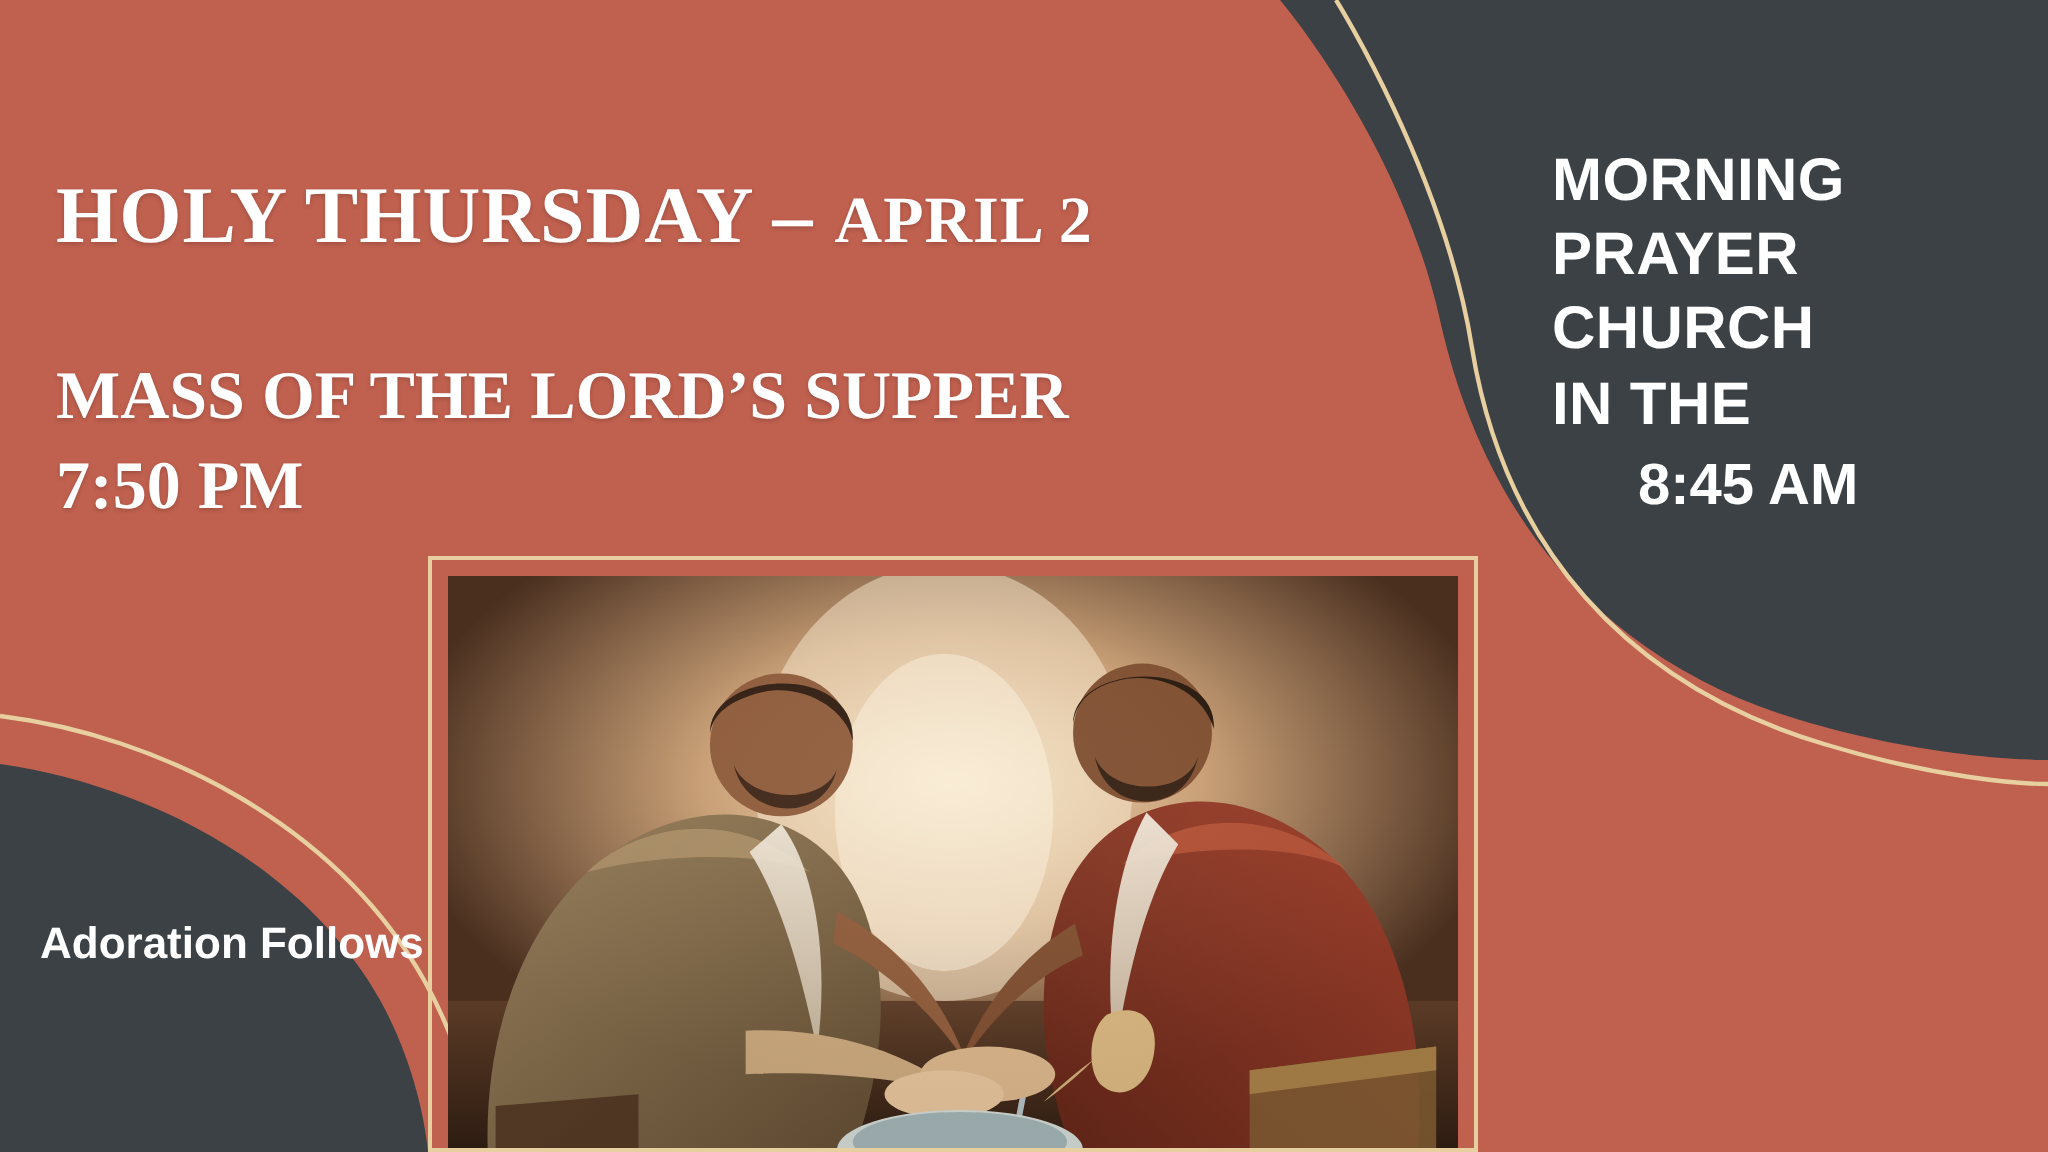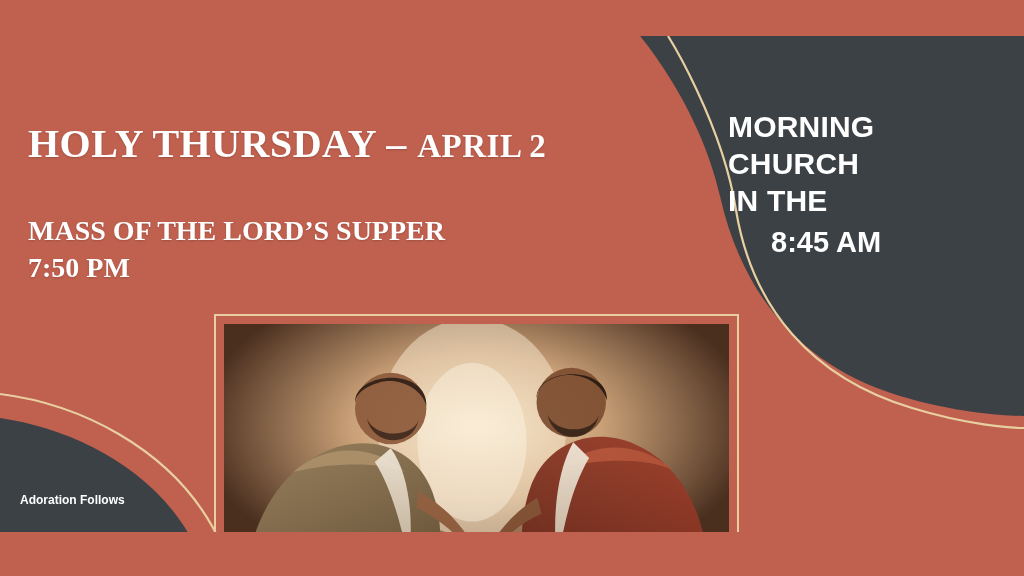--- a/index.html
+++ b/index.html
@@ -3,21 +3,21 @@
 <meta charset="utf-8">
 <style>
   html,body{margin:0;padding:0;}
   body{
     width:1024px;height:576px;
     background:#c0604f;
     font-family:"Liberation Sans", sans-serif;
     overflow:hidden;
     position:relative;
   }
-  #stage{position:absolute;inset:0;width:1024px;height:496px;overflow:hidden;margin-top:36px;}
+  #stage{position:absolute;inset:0;width:1024px;height:576px;overflow:hidden;}
 
   
   .bg-svg{position:absolute;inset:0;width:1024px;height:576px;}
 
   
   .left-block{
     position:absolute;
     left:28px;top:86px;
     width:620px;
     color:#ffffff;
@@ -28,42 +28,42 @@
     font-size:40px;
     letter-spacing:0.5px;
     line-height:1.12;
     margin:0 0 46px 0;
     text-shadow:0 1px 2px rgba(0,0,0,0.18);
   }
   .headline .small{font-size:33px;}
   .subline{
     font-family:"Liberation Serif", serif;
     font-weight:bold;
-    font-size:28px;
+    font-size:34px;
     line-height:1.32;
     margin:0;
     text-shadow:0 1px 2px rgba(0,0,0,0.18);
   }
 
   
   .note{
     position:absolute;
     left:20px;top:455px;
     width:260px;
     color:#ffffff;
-    font-size:12px;
+    font-size:22px;
     font-weight:bold;
     line-height:1.55;
   }
   .note div{white-space:nowrap;}
 
   
   .right-block{
     position:absolute;
-    left:728px;top:72px;
+    left:776px;top:72px;
     width:240px;
     color:#ffffff;
   }
   .right-title{
     font-size:30px;
     font-weight:bold;
     line-height:1.24;
     letter-spacing:0.2px;
     margin:0;
   }
@@ -114,20 +114,21 @@
     <div class="subline">MASS OF THE LORD’S SUPPER</div>
     <div class="subline">7:50 PM</div>
   </div>
 
   <div class="note">
     <div>Adoration Follows</div>
   </div>
 
   <div class="right-block">
     <div class="right-title">MORNING</div>
+    <div class="right-title">PRAYER</div>
     <div class="right-title">CHURCH</div>
     <div class="right-title">IN THE</div>
     <div class="right-time">8:45 AM</div>
   </div>
 
   <div class="photo-frame">
     <div class="photo">
       <svg viewBox="0 0 509 290" preserveAspectRatio="xMidYMid slice">
         <defs>
           <radialGradient id="glow" cx="50%" cy="36%" r="55%">

